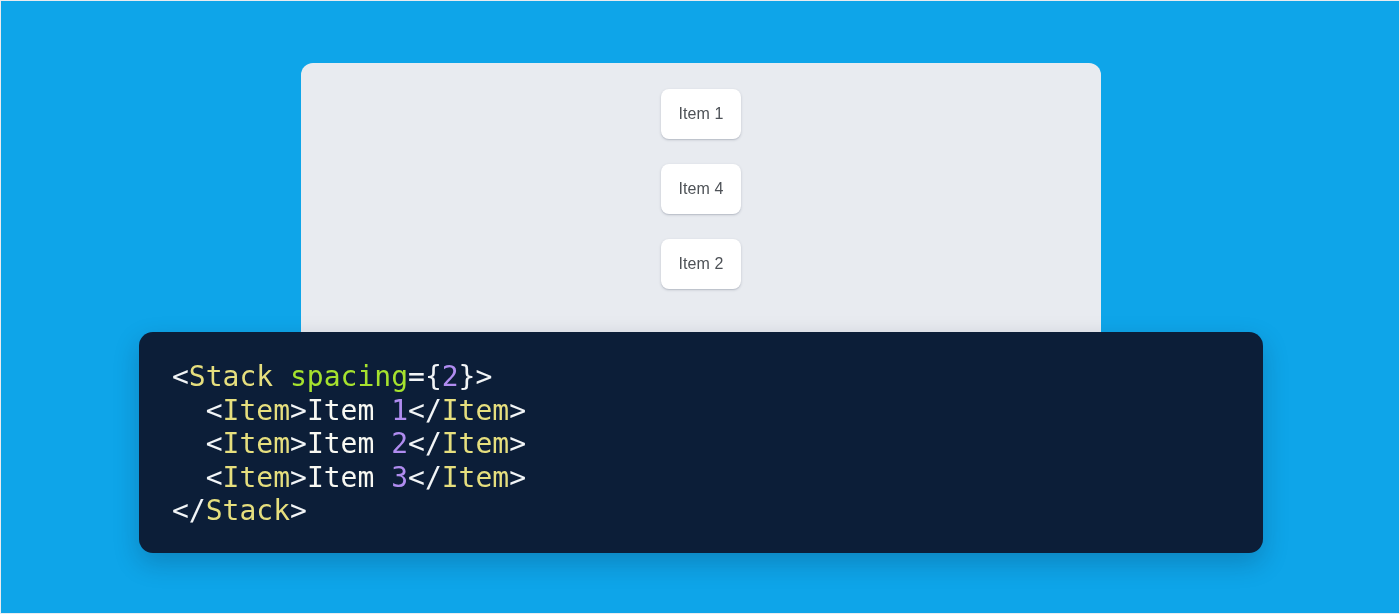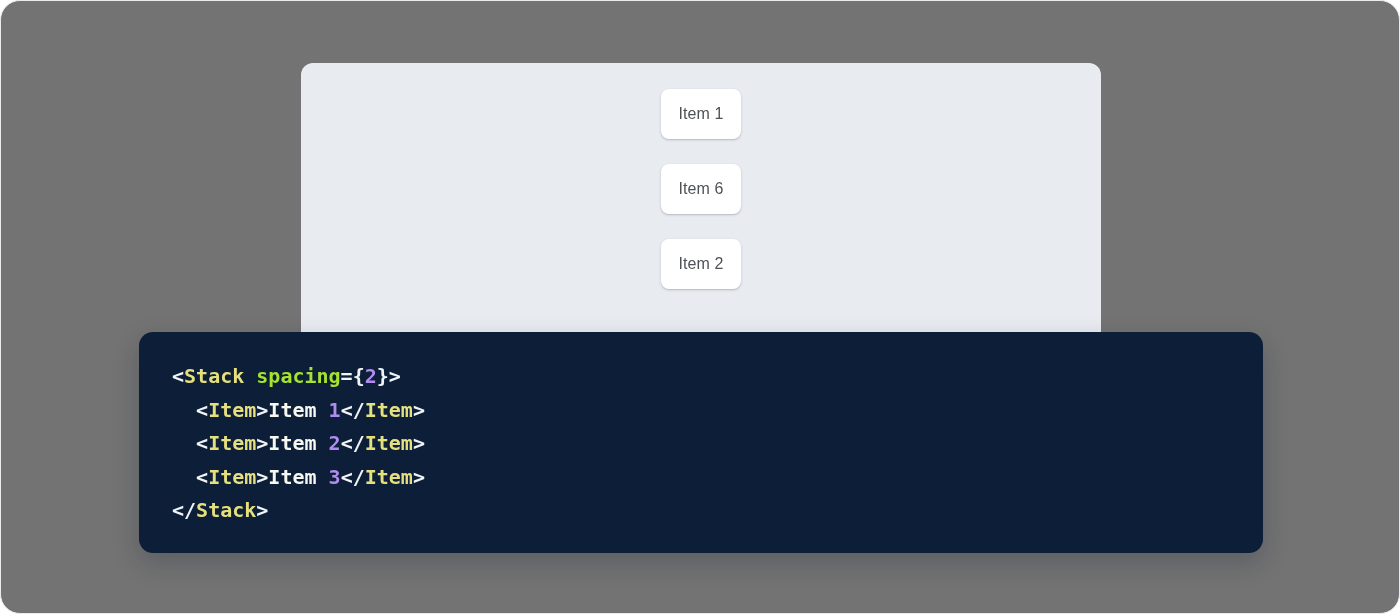--- a/index.html
+++ b/index.html
@@ -10,23 +10,23 @@
     overflow: hidden;
     background: #ffffff;
     font-family: "Liberation Sans", sans-serif;
   }
 
   #page-card {
     position: absolute;
     left: 0; top: 0;
     width: 1400px;
     height: 614px;
-    background: #737373;
+    background: #0ea5e9;
     border: 1px solid #e9ebef;
-    border-radius: 20px;
+    border-radius: 0;
     overflow: hidden;
   }
 
   
   #demo-panel {
     position: absolute;
     left: 300px;
     top: 62px;
     width: 800px;
     height: 292px;
@@ -71,25 +71,25 @@
     border-radius: 14px;
     box-shadow: 0 10px 26px rgba(15,25,45,0.22);
     overflow: hidden;
   }
 
   #code-pre {
     position: absolute;
     left: 33px;
     top: 28px;
     font-family: "DejaVu Sans Mono", monospace;
-    font-size: 20px;
+    font-size: 28px;
     line-height: 33.5px;
     white-space: pre;
     color: #f4f6f8;
-    font-weight: 700;
+    font-weight: 400;
   }
 
   .code-line { display: block; height: 33.5px; }
 
   .tok-punct   { color: #f2f5f7; }
   .tok-tag     { color: #e6df7e; }
   .tok-attr    { color: #a6e22e; }
   .tok-num     { color: #b08cf0; }
   .tok-text    { color: #f8f8f2; }
 </style>
@@ -97,21 +97,21 @@
 <body>
 
 <div id="page-card">
 
   <div id="demo-panel">
     <div id="stack-container">
       <div class="stack-item">
         <span>Item 1</span>
       </div>
       <div class="stack-item">
-        <span>Item 6</span>
+        <span>Item 4</span>
       </div>
       <div class="stack-item">
         <span>Item 2</span>
       </div>
     </div>
   </div>
 
   <div id="code-block">
     <div id="code-pre"><span class="code-line"><span class="tok-punct">&lt;</span><span class="tok-tag">Stack</span><span class="tok-text"> </span><span class="tok-attr">spacing</span><span class="tok-punct">={</span><span class="tok-num">2</span><span class="tok-punct">}&gt;</span></span><span class="code-line"><span>  </span><span class="tok-punct">&lt;</span><span class="tok-tag">Item</span><span class="tok-punct">&gt;</span><span class="tok-text">Item </span><span class="tok-num">1</span><span class="tok-punct">&lt;/</span><span class="tok-tag">Item</span><span class="tok-punct">&gt;</span></span><span class="code-line"><span>  </span><span class="tok-punct">&lt;</span><span class="tok-tag">Item</span><span class="tok-punct">&gt;</span><span class="tok-text">Item </span><span class="tok-num">2</span><span class="tok-punct">&lt;/</span><span class="tok-tag">Item</span><span class="tok-punct">&gt;</span></span><span class="code-line"><span>  </span><span class="tok-punct">&lt;</span><span class="tok-tag">Item</span><span class="tok-punct">&gt;</span><span class="tok-text">Item </span><span class="tok-num">3</span><span class="tok-punct">&lt;/</span><span class="tok-tag">Item</span><span class="tok-punct">&gt;</span></span><span class="code-line"><span class="tok-punct">&lt;/</span><span class="tok-tag">Stack</span><span class="tok-punct">&gt;</span></span></div>
   </div>

